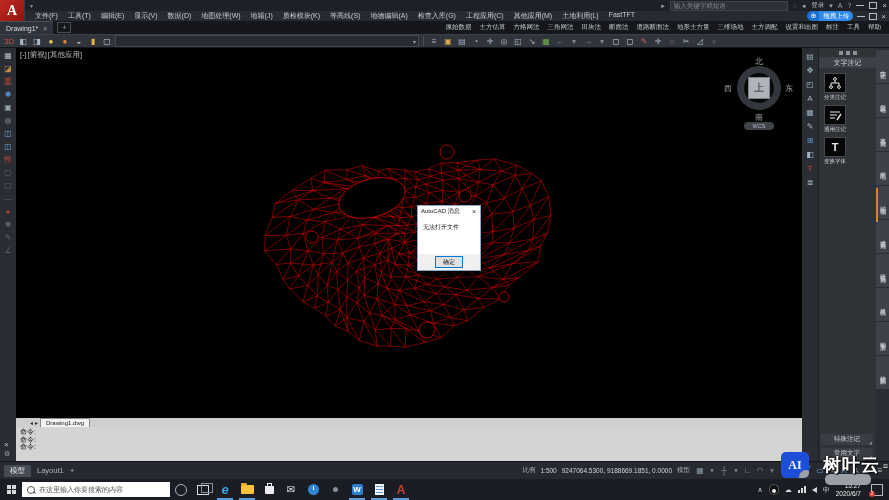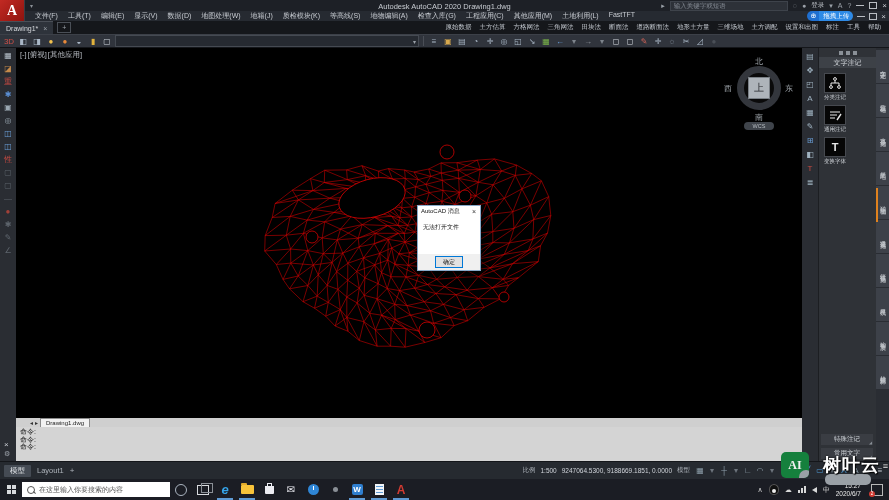--- a/index.html
+++ b/index.html
@@ -174,38 +174,37 @@
   .net{display:flex;align-items:flex-end;gap:1px;}
   .net i{width:2px;background:#d8d8d8;display:block;}
   .vol{width:0;height:0;border-top:3px solid transparent;border-bottom:3px solid transparent;border-right:5px solid #d8d8d8;}
   .clock-block{text-align:right;color:#e8e8e8;font-size:6.5px;line-height:8px;}
   .notif{width:10px;height:10px;border:1px solid #b8b8b8;position:relative;margin-left:4px;}
   .notif i{position:absolute;left:-3px;bottom:-2px;width:6px;height:6px;border-radius:50%;background:#d23b32;
            color:#fff;font-size:4.5px;font-style:normal;display:flex;align-items:center;justify-content:center;}
 
   
   .watermark{position:absolute;right:0;top:449px;width:110px;height:36px;z-index:60;pointer-events:none;}
-  .wm-logo{position:absolute;left:2px;top:3px;width:28px;height:26px;background:#15803d;border-radius:5px;
+  .wm-logo{position:absolute;left:2px;top:3px;width:28px;height:26px;background:#1d4ed8;border-radius:5px;
            color:#f2f2f2;font-size:12px;font-weight:bold;font-family:"Liberation Serif","DejaVu Serif",serif;
            display:flex;align-items:center;justify-content:center;overflow:hidden;}
   .wm-logo:after{content:"";position:absolute;right:-4px;bottom:-6px;width:14px;height:14px;border-radius:50%;background:#9aa0a6;}
   .wm-bubble{position:absolute;left:46px;top:25px;width:46px;height:11px;background:#9aa0a6;border-radius:5px;}
   .wm-text{position:absolute;left:44px;top:4px;color:#fff;font-size:18px;font-weight:bold;letter-spacing:1px;
            text-shadow:0 0 2px #000,1px 1px 1px #000;}
   .wm-menu{position:absolute;right:1px;top:12px;color:#e8e8e8;font-size:9px;text-shadow:0 0 2px #000;}
 </style>
 </head>
 <body>
 
 <div id="root">
 
   <div class="titlebar">
     <div class="logo">A</div>
     <span class="qa-arrow">▾</span>
-    <div class="app-title">Autodesk AutoCAD 2020   Drawing1.dwg</div>
     <div class="tb-right">
       <span class="tb-glyph">▸</span>
       <input class="tb-search" placeholder="输入关键字或短语" style="">
       <span class="tb-glyph">◌</span>
       <span class="tb-glyph">●</span>
       <span class="tb-txt">登录</span>
       <span class="tb-glyph">▾</span>
       <span class="tb-glyph">A</span>
       <span class="tb-glyph">?</span>
       <span class="win-min"></span>

